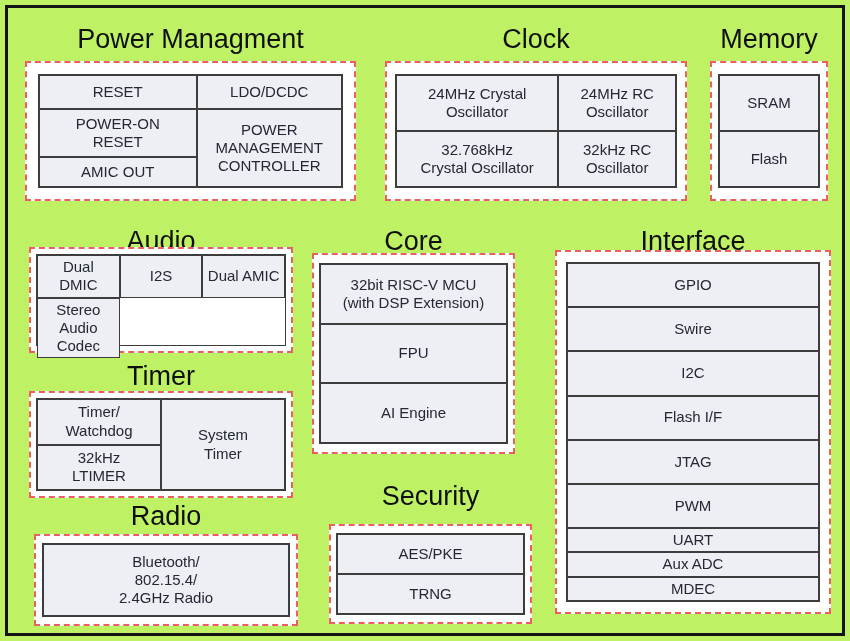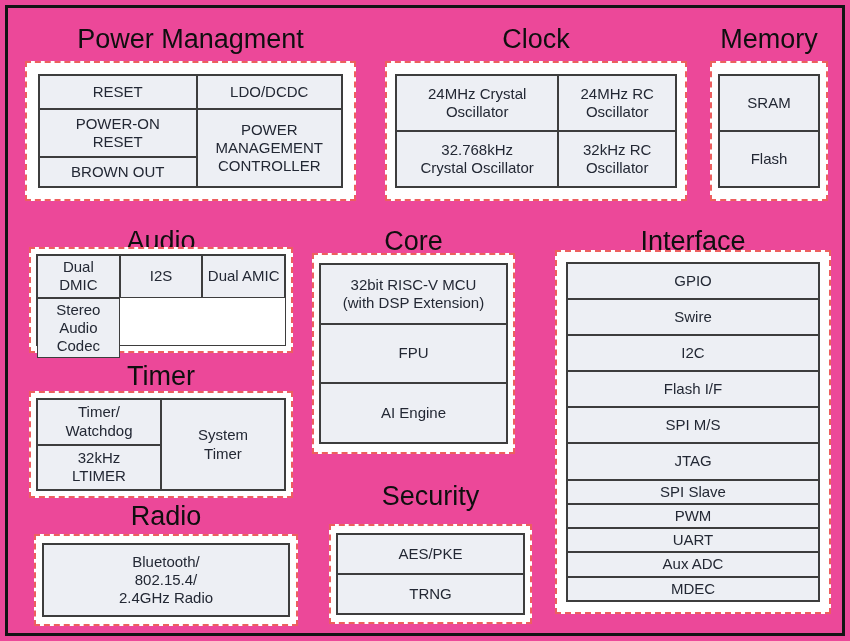--- a/index.html
+++ b/index.html
@@ -1,17 +1,17 @@
 <!DOCTYPE html>
 <html><head>
 <meta charset="utf-8">
 <style>
   html,body{margin:0;padding:0;background:#ffffff;}
   .canvas{
-    position:relative;width:850px;height:641px;background:#ec4899;
+    position:relative;width:850px;height:641px;background:#bef264;
     font-family:"Liberation Sans", sans-serif;overflow:hidden;
   }
   .frame{position:absolute;left:5px;top:5px;right:5px;bottom:5px;border:3px solid #141414;}
   .sec{position:absolute;}
   .sec-title{
     position:absolute;left:0;right:0;top:0;text-align:center;
     font-size:27px;color:#0f0f0f;white-space:nowrap;
   }
   .dash{
     position:absolute;left:0;right:0;
@@ -76,21 +76,21 @@
     <div class="sec-title">Power Managment</div>
     <div class="dash">
       <div class="tbl">
         <div class="cell">RESET</div>
         <div class="cell">LDO/DCDC</div>
         <div class="cell">POWER-ON
 RESET</div>
         <div class="cell cell-pmc">POWER
 MANAGEMENT
 CONTROLLER</div>
-        <div class="cell">BROWN OUT</div>
+        <div class="cell">AMIC OUT</div>
       </div>
     </div>
   </div>
 
   <div class="sec" id="sec-clock">
     <div class="sec-title">Clock</div>
     <div class="dash">
       <div class="tbl">
         <div class="cell">24MHz Crystal
 Oscillator</div>
@@ -140,23 +140,21 @@
   </div>
 
   <div class="sec" id="sec-interface">
     <div class="sec-title">Interface</div>
     <div class="dash">
       <div class="tbl">
         <div class="cell">GPIO</div>
         <div class="cell">Swire</div>
         <div class="cell">I2C</div>
         <div class="cell">Flash I/F</div>
-        <div class="cell">SPI M/S</div>
         <div class="cell">JTAG</div>
-        <div class="cell">SPI Slave</div>
         <div class="cell">PWM</div>
         <div class="cell">UART</div>
         <div class="cell">Aux ADC</div>
         <div class="cell">MDEC</div>
       </div>
     </div>
   </div>
 
   <div class="sec" id="sec-timer">
     <div class="sec-title">Timer</div>

